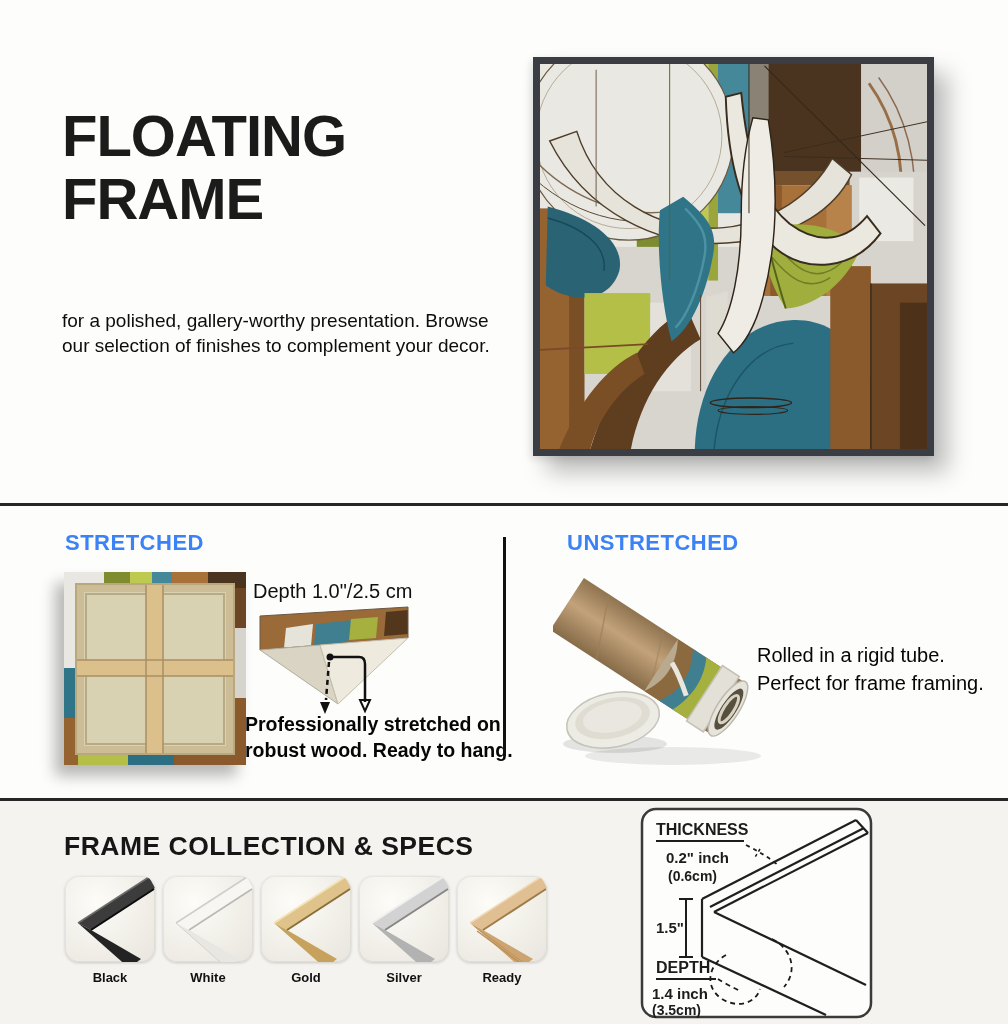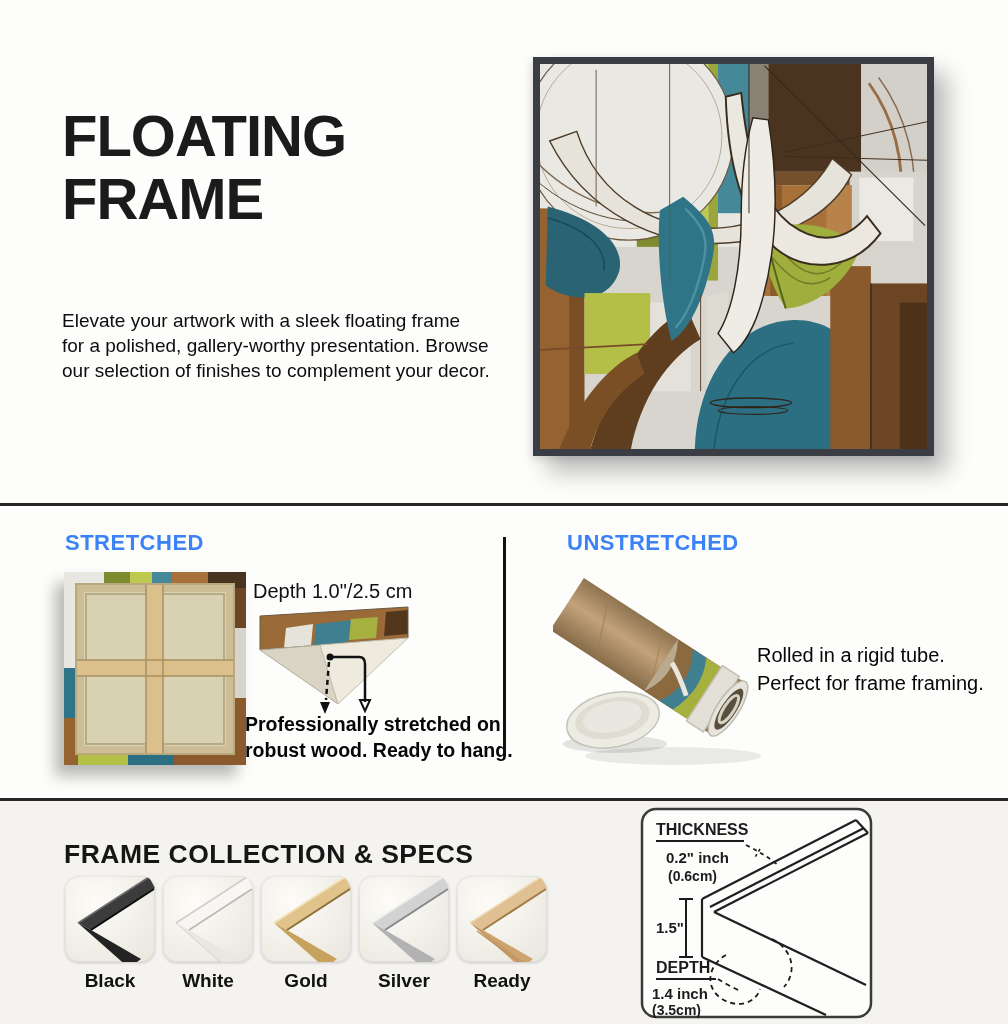--- a/index.html
+++ b/index.html
@@ -35,45 +35,44 @@
   .unstretched-h{left:567px;top:530px;}
   .canvasback{left:64px;top:572px;width:182px;height:193px;
     box-shadow:-9px 11px 14px rgba(0,0,0,.28);}
   .depth-note{left:253px;top:580px;font-size:20px;color:#101010;}
   .corner-diagram{left:258px;top:604px;}
   .stretched-cap{left:245px;top:711px;font-size:19.5px;line-height:26px;color:#060606;font-weight:bold;}
   .tube-img{left:553px;top:570px;}
   .unstretched-cap{left:757px;top:641px;font-size:20px;line-height:28px;color:#060606;}
   
   .bottom-bg{left:0;top:801px;width:1008px;height:223px;background:#f4f3f0;}
-  .frames-h{left:64px;top:831px;font-size:26.5px;font-weight:bold;letter-spacing:0.5px;color:#161616;margin-top:8px;}
+  .frames-h{left:64px;top:831px;font-size:26.5px;font-weight:bold;letter-spacing:0.5px;color:#161616;}
   .swatch-row{left:65px;top:876px;display:flex;gap:8px;}
   .swatch{width:90px;text-align:center;}
   .tile{
     width:90px;height:86px;border-radius:14px;box-sizing:border-box;
     background:radial-gradient(circle at 35% 30%, #fdfcf8 0%, #f1efe8 55%, #e7e5dd 100%);
     box-shadow:0 1px 3px rgba(0,0,0,.18), inset 0 0 0 1px rgba(0,0,0,.05);
     overflow:hidden;
   }
   .tile svg{display:block;width:100%;height:100%;}
-  .swatch-label{margin-top:8px;font-size:19px;font-weight:bold;color:#111;}
+  .swatch-label{margin-top:8px;font-size:13px;font-weight:bold;color:#111;}
   .spec-box{left:632px;top:807px;width:234px;height:213px;margin-left:8px;}
   .spec-box svg{display:block;}
   svg text{font-family:"Liberation Sans",sans-serif;}
 </style>
 </head>
 <body>
 
 <div class="abs hero-title">
   <div>FLOATING</div>
   <div>FRAME</div>
 </div>
 
 <div class="abs hero-desc">
-  <div>Elevate your artwork with a sleek floating frame</div>
   <div>for a polished, gallery-worthy presentation. Browse</div>
   <div>our selection of finishes to complement your decor.</div>
 </div>
 
 <div class="abs artwork-frame">
   <svg viewBox="0 0 400 400" preserveAspectRatio="none">
     <rect width="400" height="400" fill="#d8d5ce"></rect>
     <rect x="0" y="0" width="240" height="190" fill="#e9e7e1"></rect>
     <rect x="100" y="0" width="34" height="190" fill="#7e8b2e"></rect>
     <rect x="134" y="0" width="40" height="225" fill="#bdc94f"></rect>

